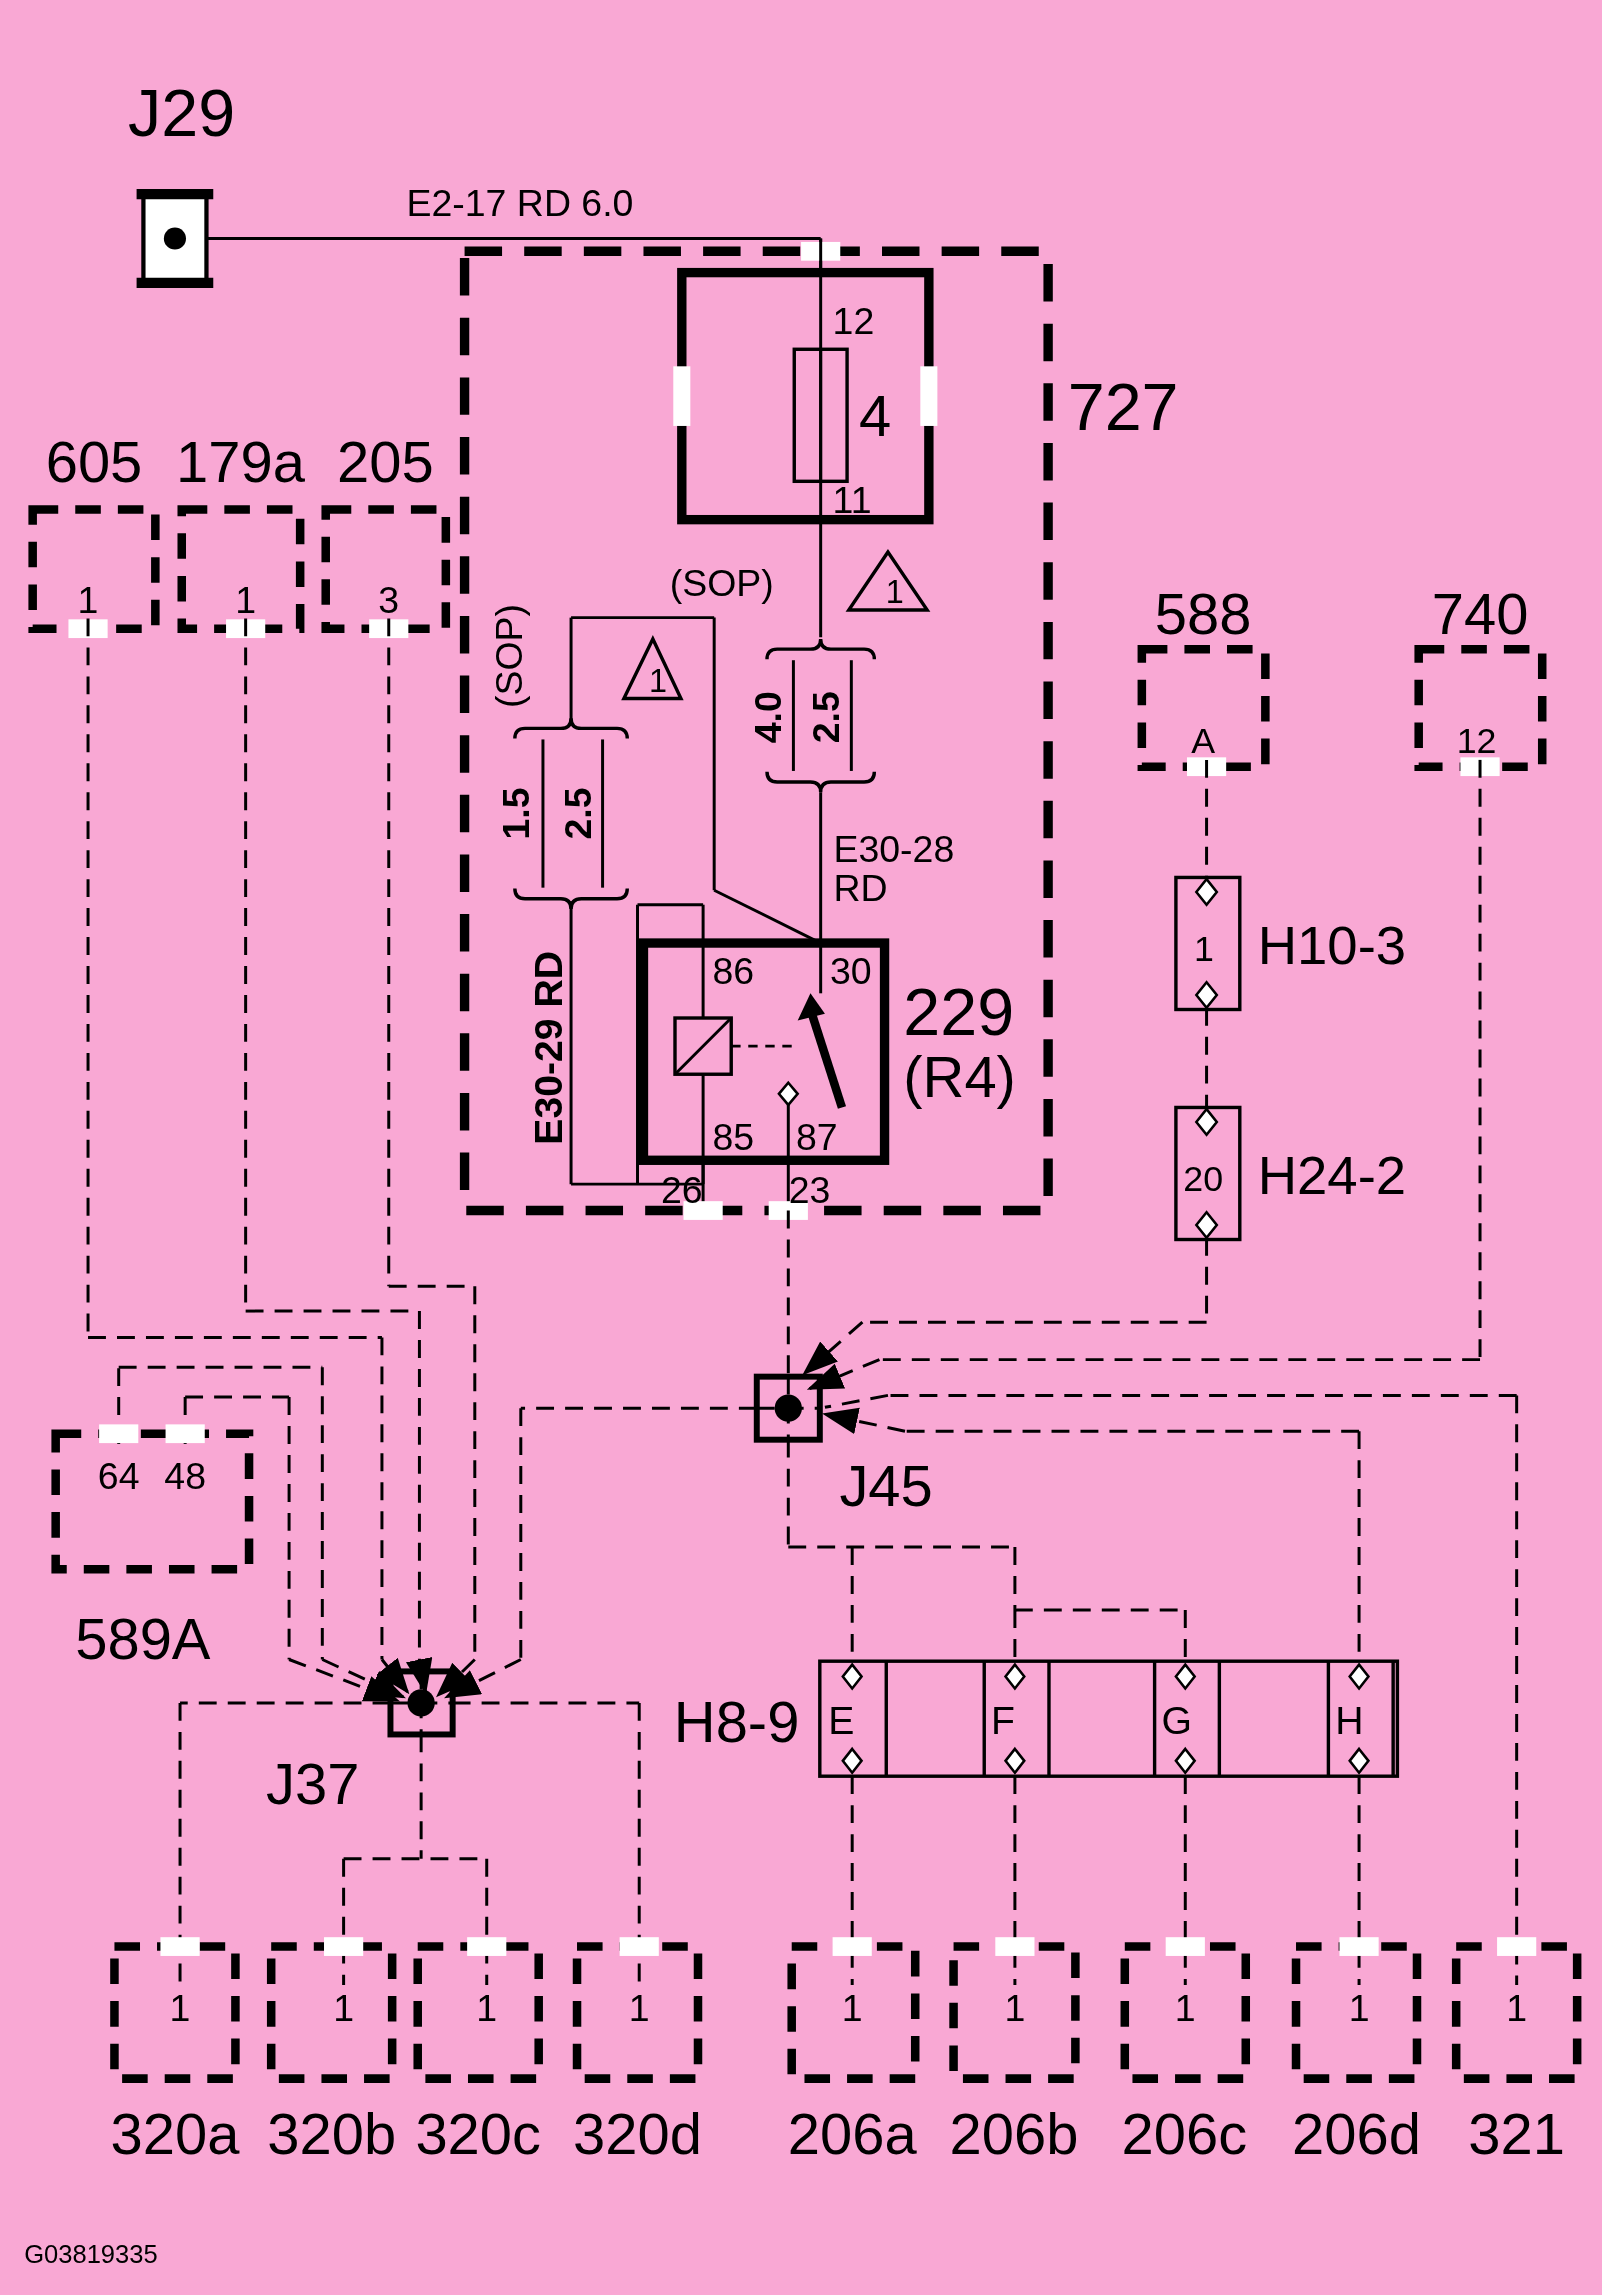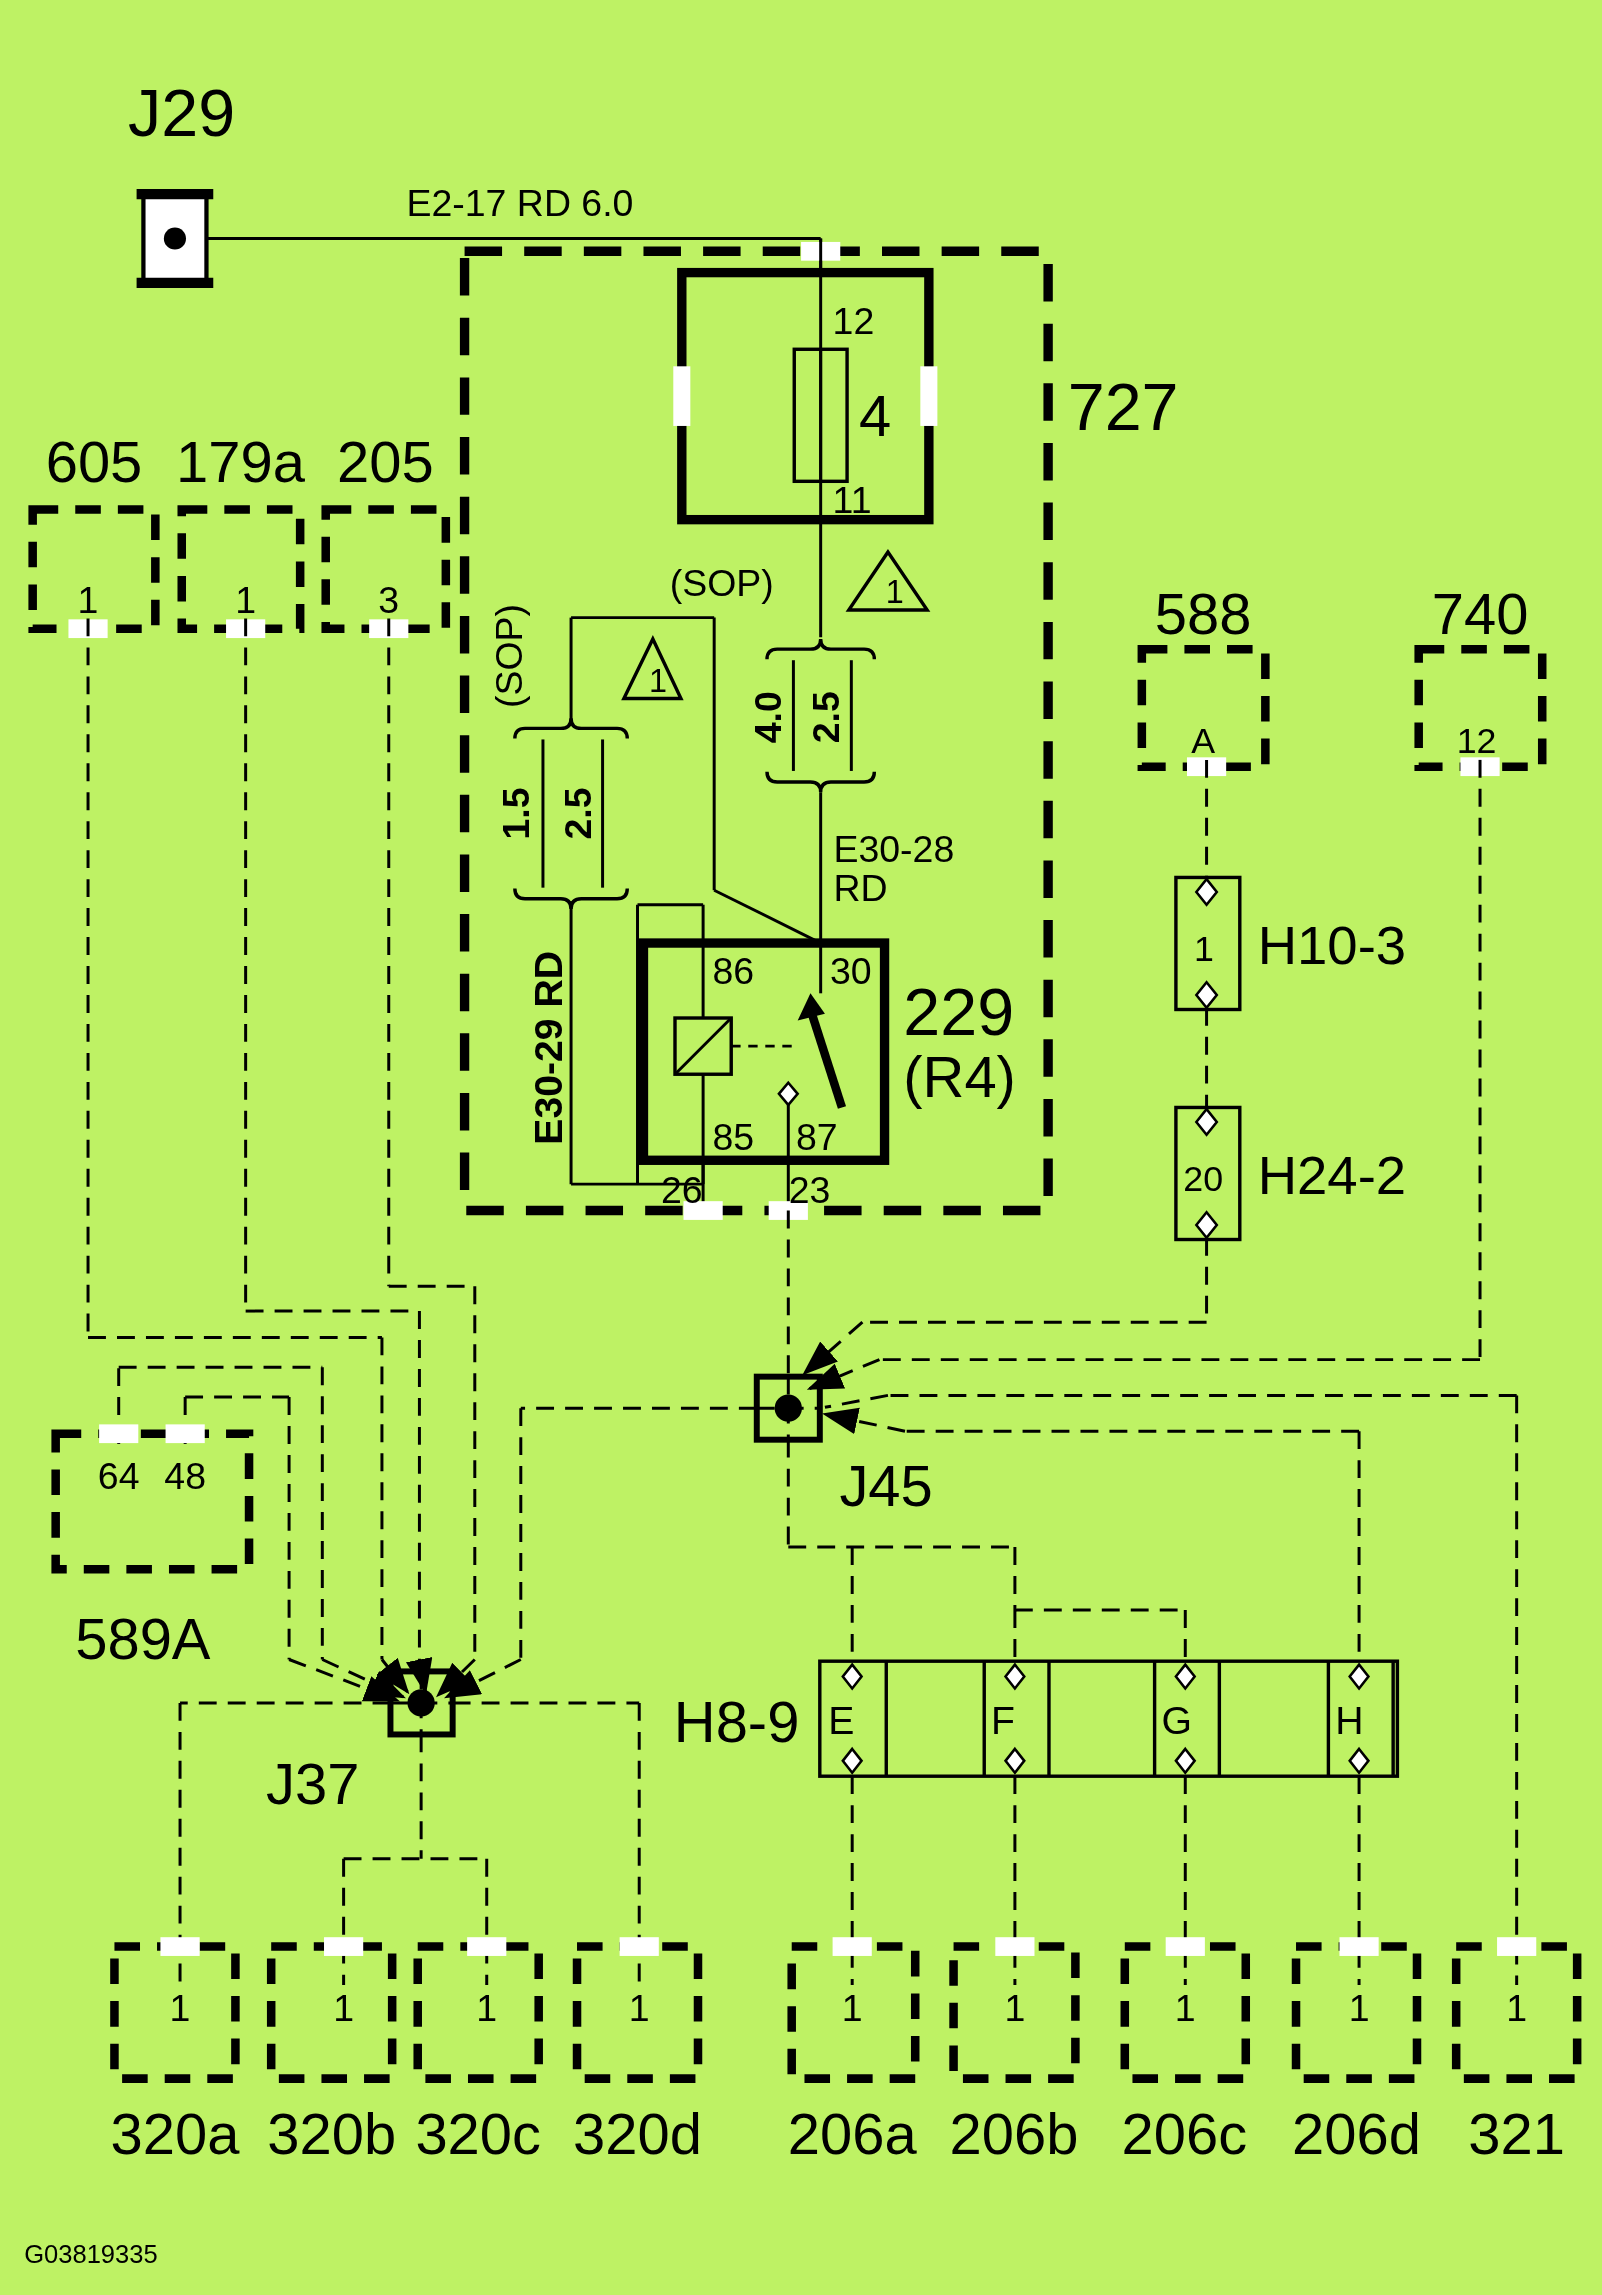--- a/index.html
+++ b/index.html
@@ -1,16 +1,16 @@
 <!DOCTYPE html>
 <html style="font-size:13.6px"><head>
 <meta charset="utf-8">
 <style>
   html,body{margin:0;padding:0;background:#fff;}
-  .page{width:1603px;height:2295px;background:#bef264;position:relative;font-family:"Liberation Sans",sans-serif;}
+  .page{width:1603px;height:2295px;background:#f9a8d4;position:relative;font-family:"Liberation Sans",sans-serif;}
   svg{display:block;}
   text{fill:#000;font-family:"Liberation Sans","DejaVu Sans",sans-serif;}
   .lbl-xl{font-size:78px;}
   .lbl-lg{font-size:68px;}
   .lbl-md{font-size:64px;}
   .lbl-sm{font-size:46px;}
   .lbl-pin{font-size:44px;}
   .lbl-pin2{font-size:42px;}
   .lbl-tri{font-size:38px;}
   .lbl-tiny{font-size:30px;}

